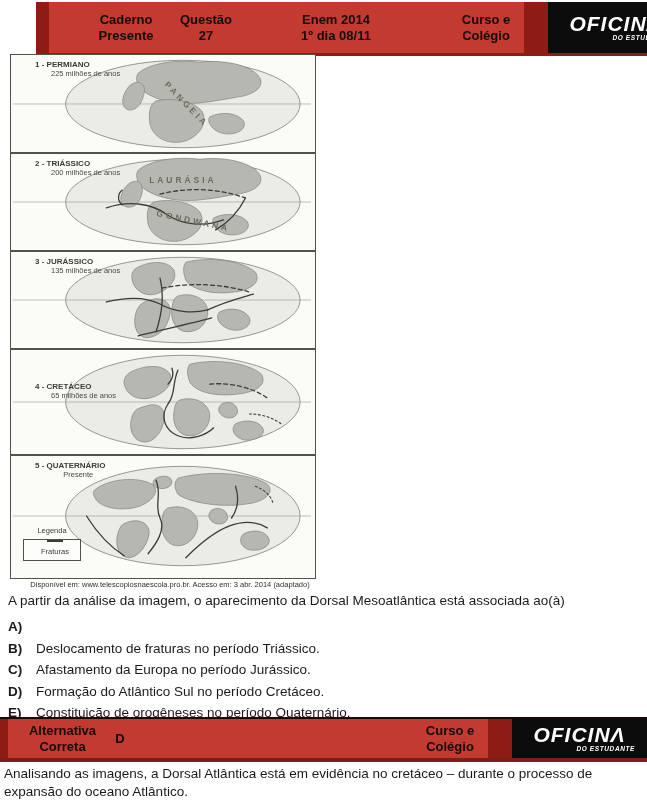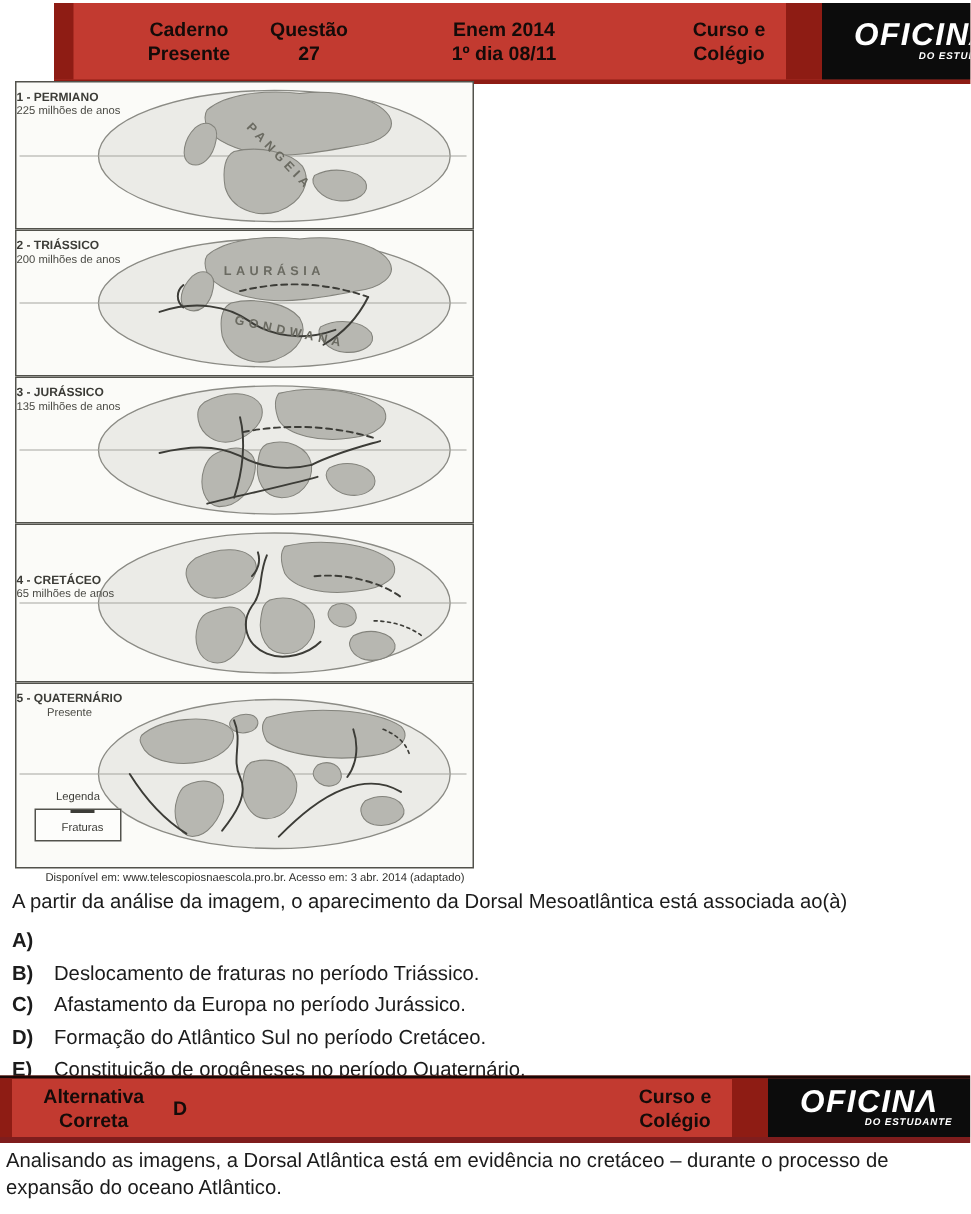--- a/index.html
+++ b/index.html
@@ -20,23 +20,23 @@
             display:flex;flex-direction:column;justify-content:center;}
   .logo-word{font-style:italic;font-weight:700;font-size:21px;letter-spacing:1px;
              color:#ffffff;text-align:center;line-height:20px;}
   .logo-sub{font-style:italic;font-weight:700;font-size:6.5px;letter-spacing:0.6px;
             color:#ffffff;text-align:right;padding-right:12px;line-height:8px;}
 
   
   .figure{position:absolute;left:10px;top:54px;width:306px;height:523px;}
   .panel{position:absolute;left:0;width:304px;background:#fbfbf8;border:1px solid #52524c;}
   .panel svg{display:block;}
-  .panel-head{position:absolute;left:0;top:5px;}
+  .panel-head{position:absolute;left:24px;top:5px;}
   .panel-title{font-size:8px;font-weight:700;color:#3c3c37;line-height:9px;}
-  .panel-sub{font-size:7.5px;color:#4a4a44;line-height:9px;}
+  .panel-sub{font-size:7.5px;color:#4a4a44;line-height:9px;margin-left:16px;}
   .ocean{fill:#ebebe7;stroke:#8b8b85;stroke-width:0.9;}
   .land{fill:#b7b7b1;stroke:#83837c;stroke-width:0.7;}
   .equator{stroke:#a6a6a0;stroke-width:0.7;}
   .frac{fill:none;stroke:#3c3c37;stroke-width:1.3;stroke-linecap:round;}
   .frac.dash{stroke-dasharray:4,3;}
   .frac.dot{stroke-dasharray:2,2.5;stroke-width:1.1;}
   .maplabel{font-family:"Liberation Sans",sans-serif;font-size:8.5px;font-weight:700;
             fill:#6a6a61;letter-spacing:3px;}
   .legend{position:absolute;left:12px;top:70px;}
   .legend-title{font-size:7.5px;color:#3c3c37;margin-bottom:4px;}

